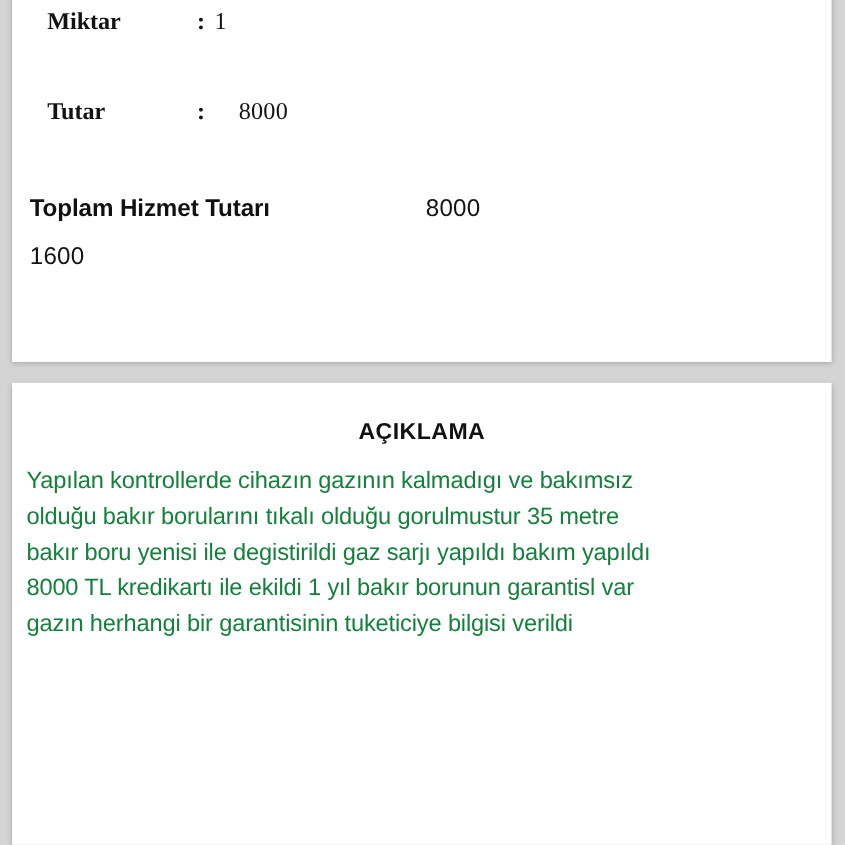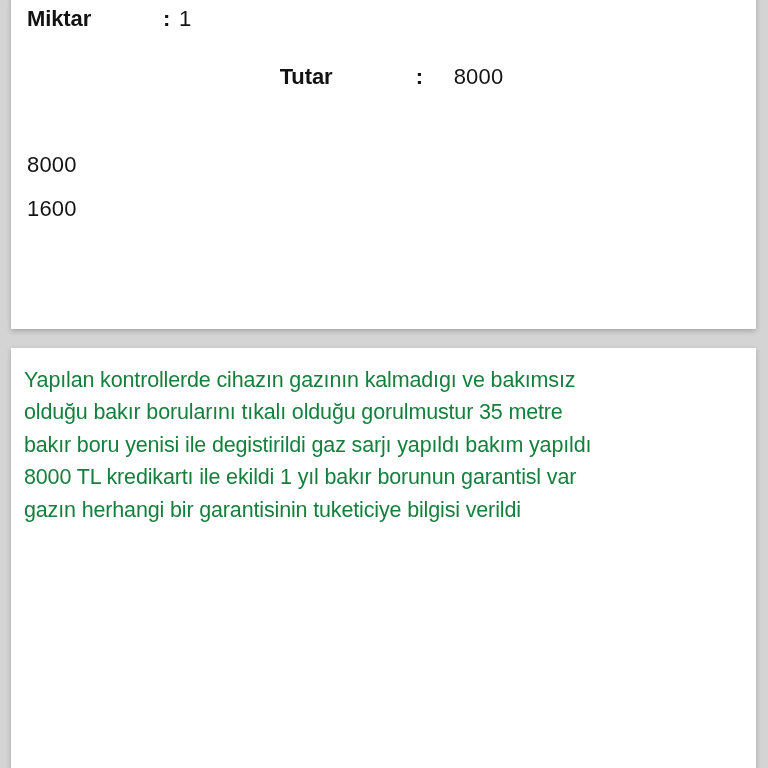--- a/index.html
+++ b/index.html
@@ -45,24 +45,25 @@
 
   
   .kv-list {
     padding: 8px 0 0 0;
     margin: 0;
   }
   .kv-row {
     display: flex;
     align-items: baseline;
     height: 52px;
-    padding-left: 16px;
+    padding-left: 32px;
+    font-family: Liberation Serif, serif;
   }
   .kv-row.kv-row-1 { margin-top: 4px; }
-  .kv-row.kv-row-2 { margin-top: 6px; justify-content: center; }
+  .kv-row.kv-row-2 { margin-top: 30px; }
 
   .kv-label {
     font-size: 22px;
     font-weight: bold;
     color: #121212;
     letter-spacing: -0.1px;
     width: 136px;
     flex: 0 0 136px;
   }
   .kv-sep {
@@ -150,32 +151,34 @@
         <span class="kv-label">Tutar</span>
         <span class="kv-sep kv-sep-wide">:</span>
         <span class="kv-value kv-value-indent">8000</span>
       </div>
 
     </div>
 
     <div class="totals">
 
       <div class="total-row">
+        <span class="total-label">Toplam Hizmet Tutarı</span>
         <span class="total-value">8000</span>
       </div>
 
       <div class="total-row">
         <span class="total-value">1600</span>
       </div>
 
 
     </div>
   </div>
 
   <div class="card card-note">
+    <h2 class="note-title">AÇIKLAMA</h2>
     <p class="note-body">Yapılan kontrollerde cihazın gazının kalmadıgı ve bakımsız
 olduğu bakır borularını tıkalı olduğu gorulmustur 35 metre
 bakır boru yenisi ile degistirildi gaz sarjı yapıldı bakım yapıldı
 8000 TL kredikartı ile ekildi 1 yıl bakır borunun garantisl var
 gazın herhangi bir garantisinin tuketiciye bilgisi verildi</p>
   </div>
 
 </div>
 
 </body></html>

